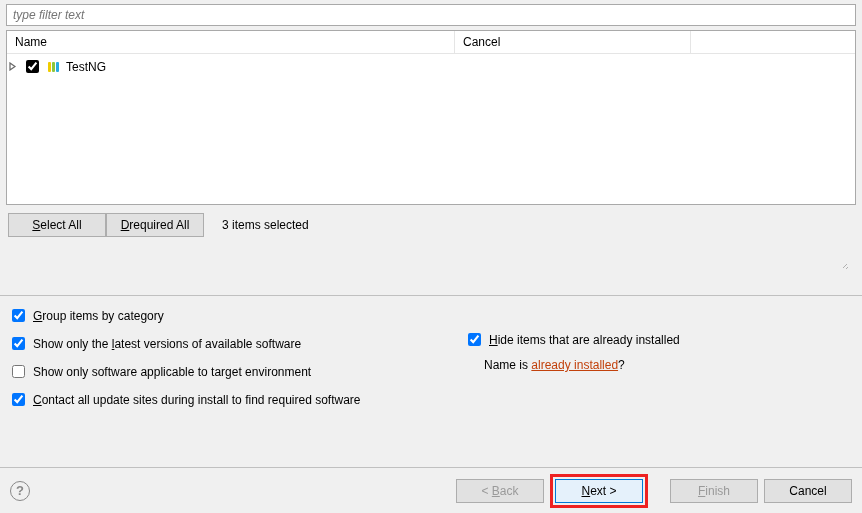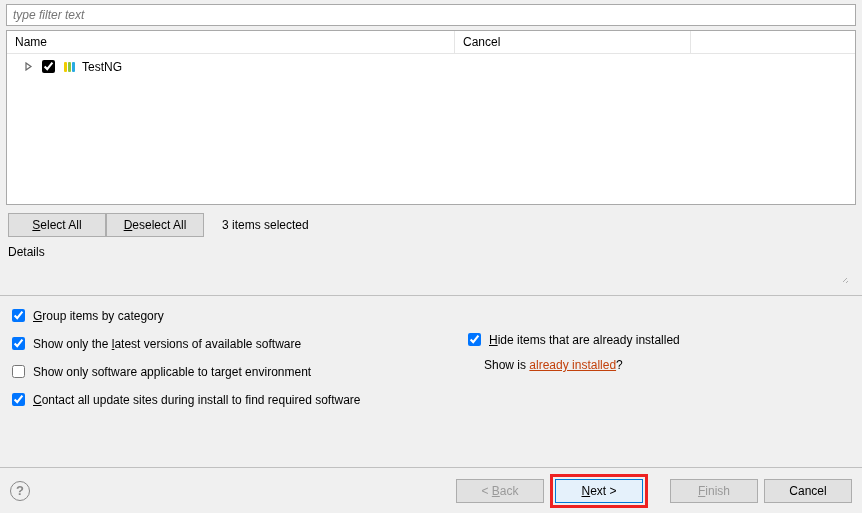--- a/index.html
+++ b/index.html
@@ -57,21 +57,21 @@
   .th-version { width: 236px; }
   .th-rest { flex: 1; border-right: none; }
   .table-body {
     flex: 1;
     overflow: auto;
     padding: 2px 0;
   }
   .tree-row {
     display: flex;
     align-items: center;
-    padding: 1px 16px;
+    padding: 1px 0;
     gap: 4px;
   }
   .chevron {
     width: 11px;
     height: 11px;
     display: inline-flex;
     align-items: center;
     justify-content: center;
     font-size: 11px;
     color: #666;
@@ -262,26 +262,25 @@
               <span class="bar b2"></span>
               <span class="bar b3"></span>
           </span>
           <span class="row-label">TestNG</span>
         </div>
       </div>
     </div>
 
     <div class="btn-row">
       <button class="btn"><span style="text-decoration:underline">S</span><span>elect All</span></button>
-      <button class="btn"><span style="text-decoration:underline">D</span><span>eselect All</span></button>
+      <button class="btn"><span style="text-decoration:underline">D</span><span>required All</span></button>
       <span class="selected-count">3 items selected</span>
     </div>
 
     <div class="details-group">
-      <div class="details-label">Details</div>
       <div class="details-box">
         <span class="details-corner">
           <svg width="10" height="10" viewBox="0 0 10 10">
             <path d="M3 7 L7 3" stroke="#b0b0b0" stroke-width="1"></path>
             <path d="M6 8 L8 6" stroke="#b0b0b0" stroke-width="1"></path>
           </svg>
         </span>
       </div>
     </div>
     <div class="sep-line"></div>
@@ -304,21 +303,21 @@
           <input type="checkbox" checked="" style="">
           <span><span class="underline-access">C</span>ontact all update sites during install to find required software</span>
         </label>
       </div>
       <div class="col-right">
         <label class="chk-label">
           <input type="checkbox" checked="" style="">
           <span><span class="underline-access">H</span>ide items that are already installed</span>
         </label>
         <div class="whatis">
-          <span>Show is </span><a class="link">already installed</a><span>?</span>
+          <span>Name is </span><a class="link">already installed</a><span>?</span>
         </div>
       </div>
     </div>
   </div>
 
   <div class="lower-area"></div>
 
   <div class="bottom-bar">
     <span class="help-icon">?</span>
     <span class="spacer"></span>

